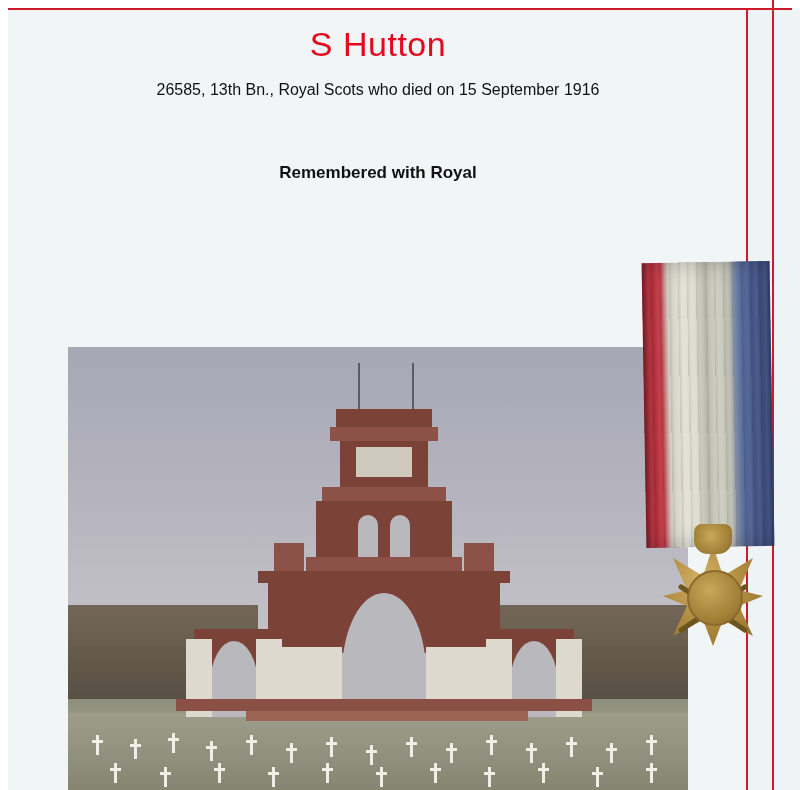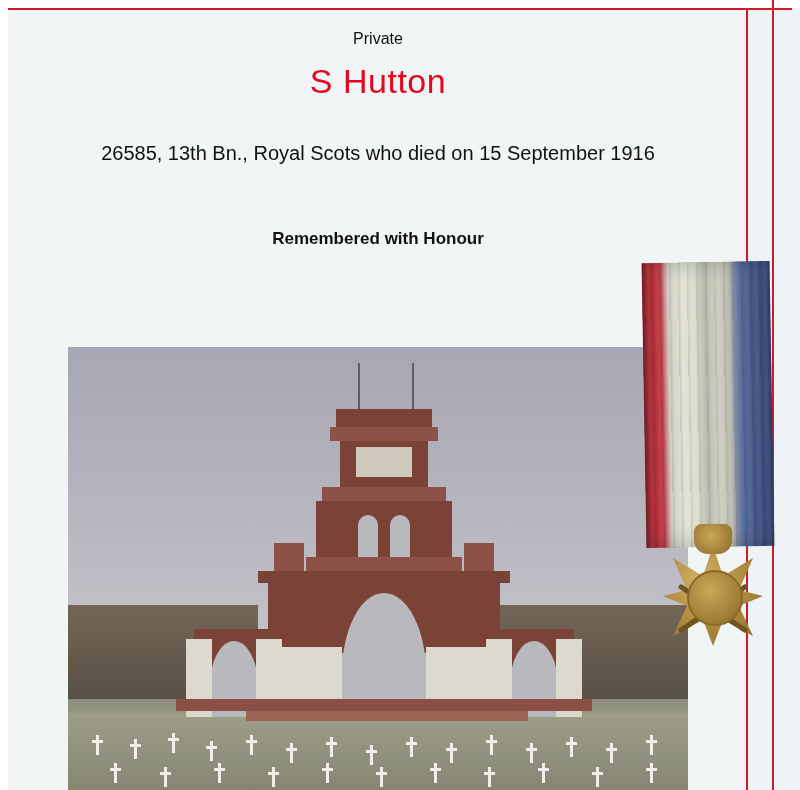--- a/index.html
+++ b/index.html
@@ -76,22 +76,22 @@
     font-size: 16px;
   }
   .line-name {
     margin-top: 14px;
     font-size: 34px;
     color: #e4071e;
     font-weight: normal;
     letter-spacing: 0.5px;
   }
   .line-details {
-    margin-top: 41px;
-    font-size: 20px;
+    margin-top: 17px;
+    font-size: 16px;
   }
   .line-remembered {
     margin-top: 64px;
     font-size: 17px;
     font-weight: bold;
   }
   .line-memorial {
     margin-top: 10px;
     font-size: 16px;
     color: #e4071e;
@@ -255,24 +255,23 @@
 <body>
 
 <div class="page">
 
   <div class="margin-top"></div>
   <div class="margin-left"></div>
 
   <div class="certificate">
 
     <div class="text-block">
-      <div class="line-rank">Private</div>
       <div class="line-name">S Hutton</div>
       <div class="line-details">26585, 13th Bn., Royal Scots who died on 15 September 1916</div>
-      <div class="line-remembered">Remembered with Honour</div>
+      <div class="line-remembered">Remembered with Royal</div>
     </div>
 
     <div class="photo">
       <div class="sky"></div>
       <div class="treeline-left"></div>
       <div class="treeline-right"></div>
       <div class="ground"></div>
       <div class="lawn"></div>
 
       <div class="mem">

